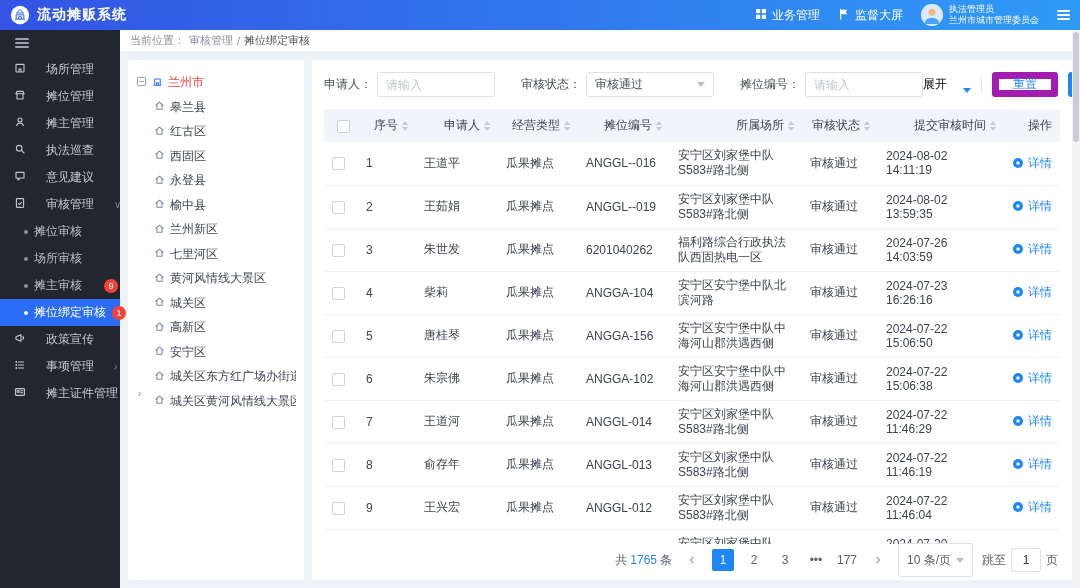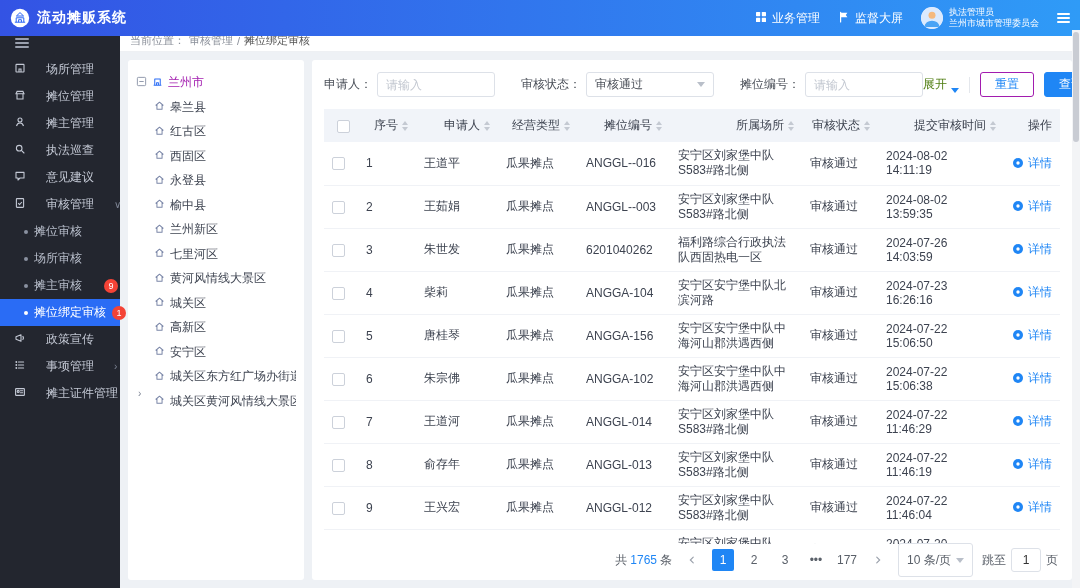--- a/index.html
+++ b/index.html
@@ -1,20 +1,20 @@
 <!DOCTYPE html>
 <html><head>
 <meta charset="utf-8">
 <style>
   *{margin:0;padding:0;box-sizing:border-box}
   html,body{width:1080px;height:588px;background:#eef1f5;font-family:"Liberation Sans",sans-serif}
   .app{position:relative;width:1080px;height:588px;overflow:hidden;background:#eef1f5}
 
   
-  .hdr{position:absolute;left:0;top:0;right:0;height:36px;display:flex;align-items:center;
+  .hdr{position:absolute;left:0;top:0;right:0;height:30px;display:flex;align-items:center;
        padding:0 10px;background:linear-gradient(90deg,#3353e4 0%,#2f9bf7 100%);color:#fff;z-index:6}
   .logo{width:20px;height:20px;flex:0 0 auto}
   .app-title{font-size:14px;font-weight:bold;margin-left:7px;letter-spacing:1px}
   .hdr-right{margin-left:auto;display:flex;align-items:center;gap:18px}
   .hnav{display:flex;align-items:center;gap:5px;font-size:12px;cursor:pointer}
   .user{display:flex;align-items:center;gap:6px}
   .avatar{width:22px;height:22px;border-radius:50%;overflow:hidden;background:#e8f1ff;flex:0 0 auto}
   .user-text{font-size:9px;line-height:11px;white-space:nowrap}
   .hamb{display:inline-flex;flex-direction:column;gap:2.5px;cursor:pointer}
   .hamb i{display:block;width:13px;height:1.6px;background:#fff;border-radius:1px}
@@ -34,40 +34,40 @@
          font-size:9px;line-height:14px;text-align:center;padding:0 3px;flex:0 0 auto}
 
   
   .crumb{position:absolute;left:120px;top:30px;right:0;height:22px;background:#fff;display:flex;align-items:center;
          padding-left:10px;font-size:11px;color:#8a8f99;gap:4px;border-bottom:1px solid #eef0f3;z-index:4}
   .crumb .cur{color:#555}
 
   
   .content{position:absolute;left:120px;top:52px;right:0;bottom:0;padding:8px;display:flex;gap:8px}
   .tree-card{width:176px;flex:0 0 auto;background:#fff;border-radius:3px;padding:10px 8px;font-size:12px;color:#3d4350;overflow:hidden}
-  .tree-root{display:flex;align-items:center;gap:5px;height:25px;color:#a21caf;cursor:pointer;white-space:nowrap}
+  .tree-root{display:flex;align-items:center;gap:5px;height:25px;color:#ef4444;cursor:pointer;white-space:nowrap}
   .tree-item{display:flex;align-items:center;gap:5px;height:24.5px;padding-left:18px;cursor:pointer;white-space:nowrap;overflow:hidden}
 
   .main-card{flex:1;min-width:0;background:#fff;border-radius:3px;padding:12px 12px 4px;display:flex;flex-direction:column;overflow:hidden}
 
   
   .filters{display:flex;align-items:center;font-size:12px;color:#4a4f58}
   .f-group{display:flex;align-items:center}
   .f-group + .f-group{margin-left:26px}
   .f-label{margin-right:5px;white-space:nowrap}
   .f-input{width:118px;height:25px;border:1px solid #dde1e8;border-radius:3px;padding:0 8px;font-size:12px;color:#333;outline:none;font-family:inherit}
   .f-input::placeholder{color:#c2c7d0}
   .f-select{width:128px;height:25px;border:1px solid #dde1e8;border-radius:3px;display:flex;align-items:center;justify-content:space-between;padding:0 8px;cursor:pointer;background:#fff}
   .caret{width:0;height:0;border-left:4px solid transparent;border-right:4px solid transparent;border-top:5px solid #b9bfc9}
   .caret.blue{border-top-color:#1f86f5}
   .f-right{margin-left:auto;display:flex;align-items:center;gap:10px}
-  .expand-link{color:#4d7c0f;cursor:pointer;display:flex;align-items:flex-end;gap:4px;white-space:nowrap}
+  .expand-link{color:#000000;cursor:pointer;display:flex;align-items:flex-end;gap:16px;white-space:nowrap}
   .v-sep{width:1px;height:16px;background:#e4e7ec}
   .btn{height:25px;padding:0 14px;border-radius:3px;font-size:12px;cursor:pointer;display:flex;align-items:center;white-space:nowrap}
-  .btn.ghost{border:1px solid #a21caf;color:#1f86f5;background:#fff}
+  .btn.ghost{border:7px solid #a21caf;color:#1f86f5;background:#fff}
   .btn.primary{background:#1f86f5;color:#fff;border:1px solid #1f86f5}
 
   
   .table-wrap{margin-top:12px;flex:1;overflow:hidden}
   table{width:100%;border-collapse:collapse;font-size:12px;color:#3d4350;table-layout:fixed}
   thead th{background:#f1f4f9;height:30px;font-weight:normal;text-align:right;padding:8px 8px;white-space:nowrap}
   tbody td{height:43px;padding:4px 8px;border-bottom:1px solid #f0f2f6;vertical-align:middle;overflow:hidden}
   .venue{line-height:15px}
   .cb{display:inline-block;width:13px;height:13px;border:1px solid #ccd1da;border-radius:2px;background:#fff;cursor:pointer;vertical-align:middle}
   .detail{display:inline-flex;align-items:center;gap:4px;color:#1f86f5;cursor:pointer;white-space:nowrap}
@@ -432,21 +432,21 @@
                       <circle cx="6" cy="6" r="1.7" fill="#fff"></circle>
                     </svg>
                     <span>详情</span>
                   </span></td>
             </tr>
             <tr>
               <td><span class="cb"></span></td>
               <td>2</td>
               <td>王茹娟</td>
               <td>瓜果摊点</td>
-              <td>ANGGL--003</td>
+              <td>ANGGL--019</td>
               <td class="venue">安宁区刘家堡中队S583#路北侧</td>
               <td>审核通过</td>
               <td>2024-08-02 13:59:35</td>
               <td><span class="detail">
                     <svg viewBox="0 0 12 12" width="12" height="12">
                       <circle cx="6" cy="6" r="5" fill="#1f86f5"></circle>
                       <circle cx="6" cy="6" r="1.7" fill="#fff"></circle>
                     </svg>
                     <span>详情</span>
                   </span></td>

